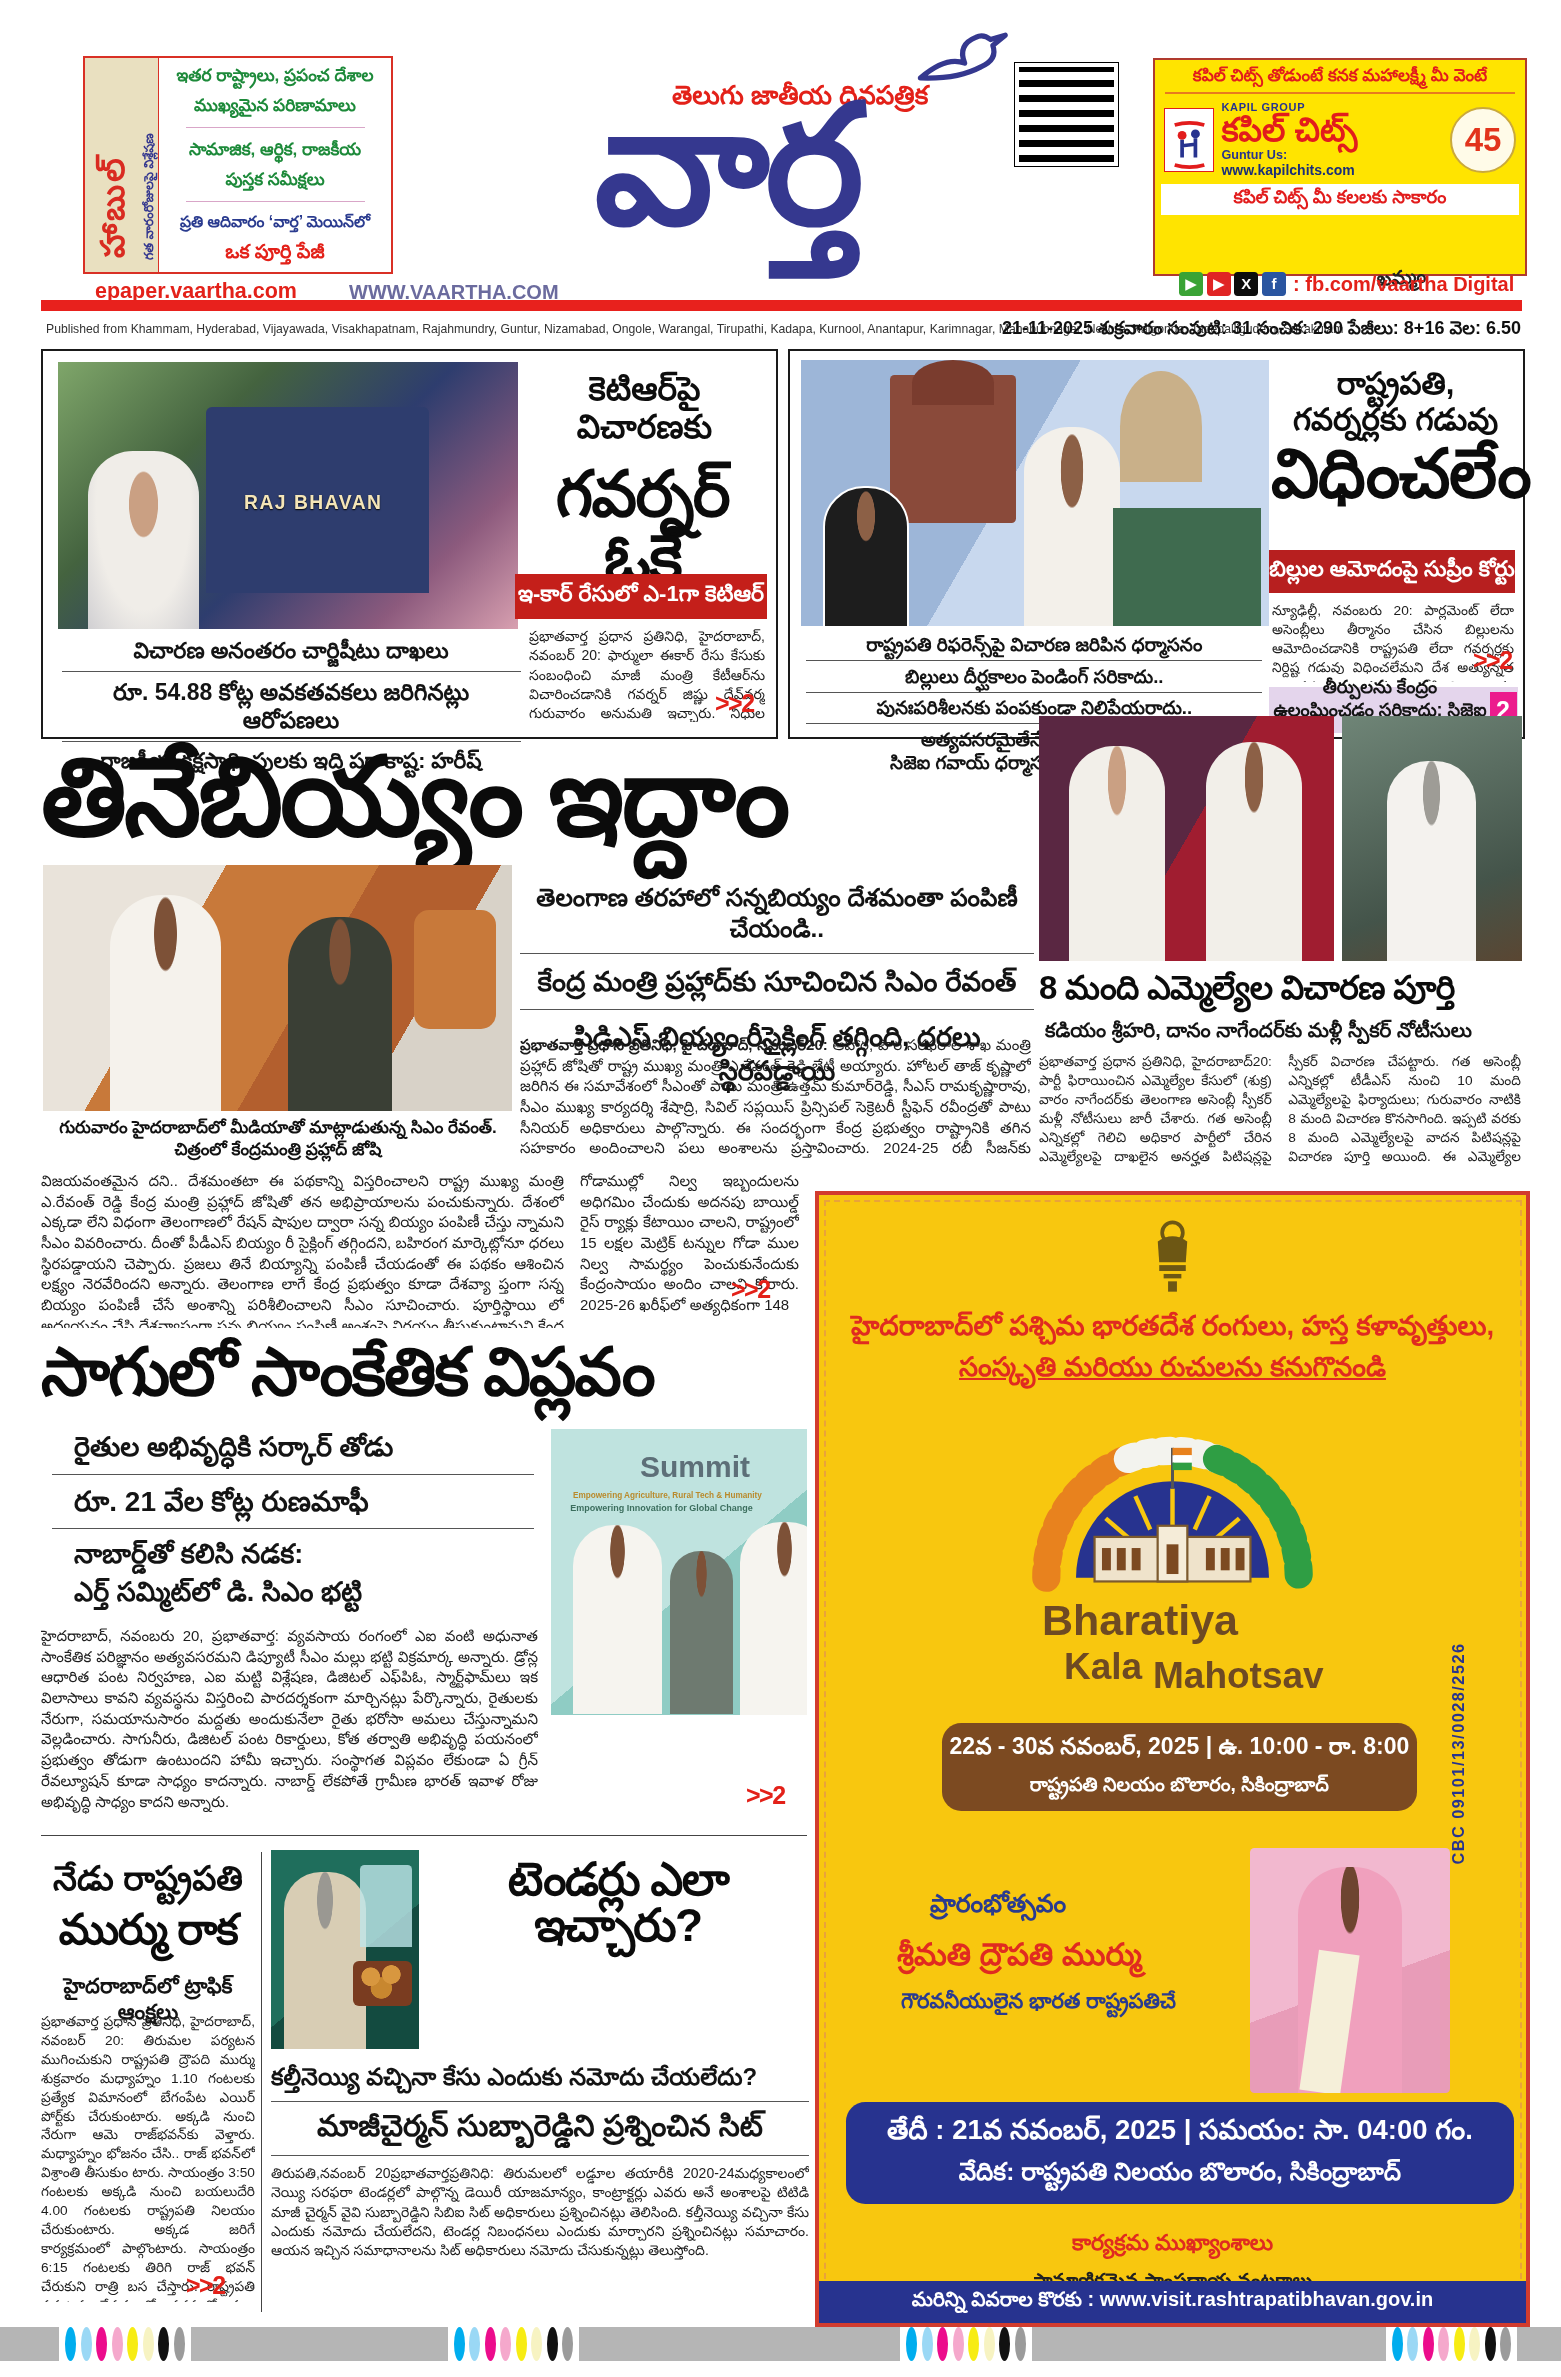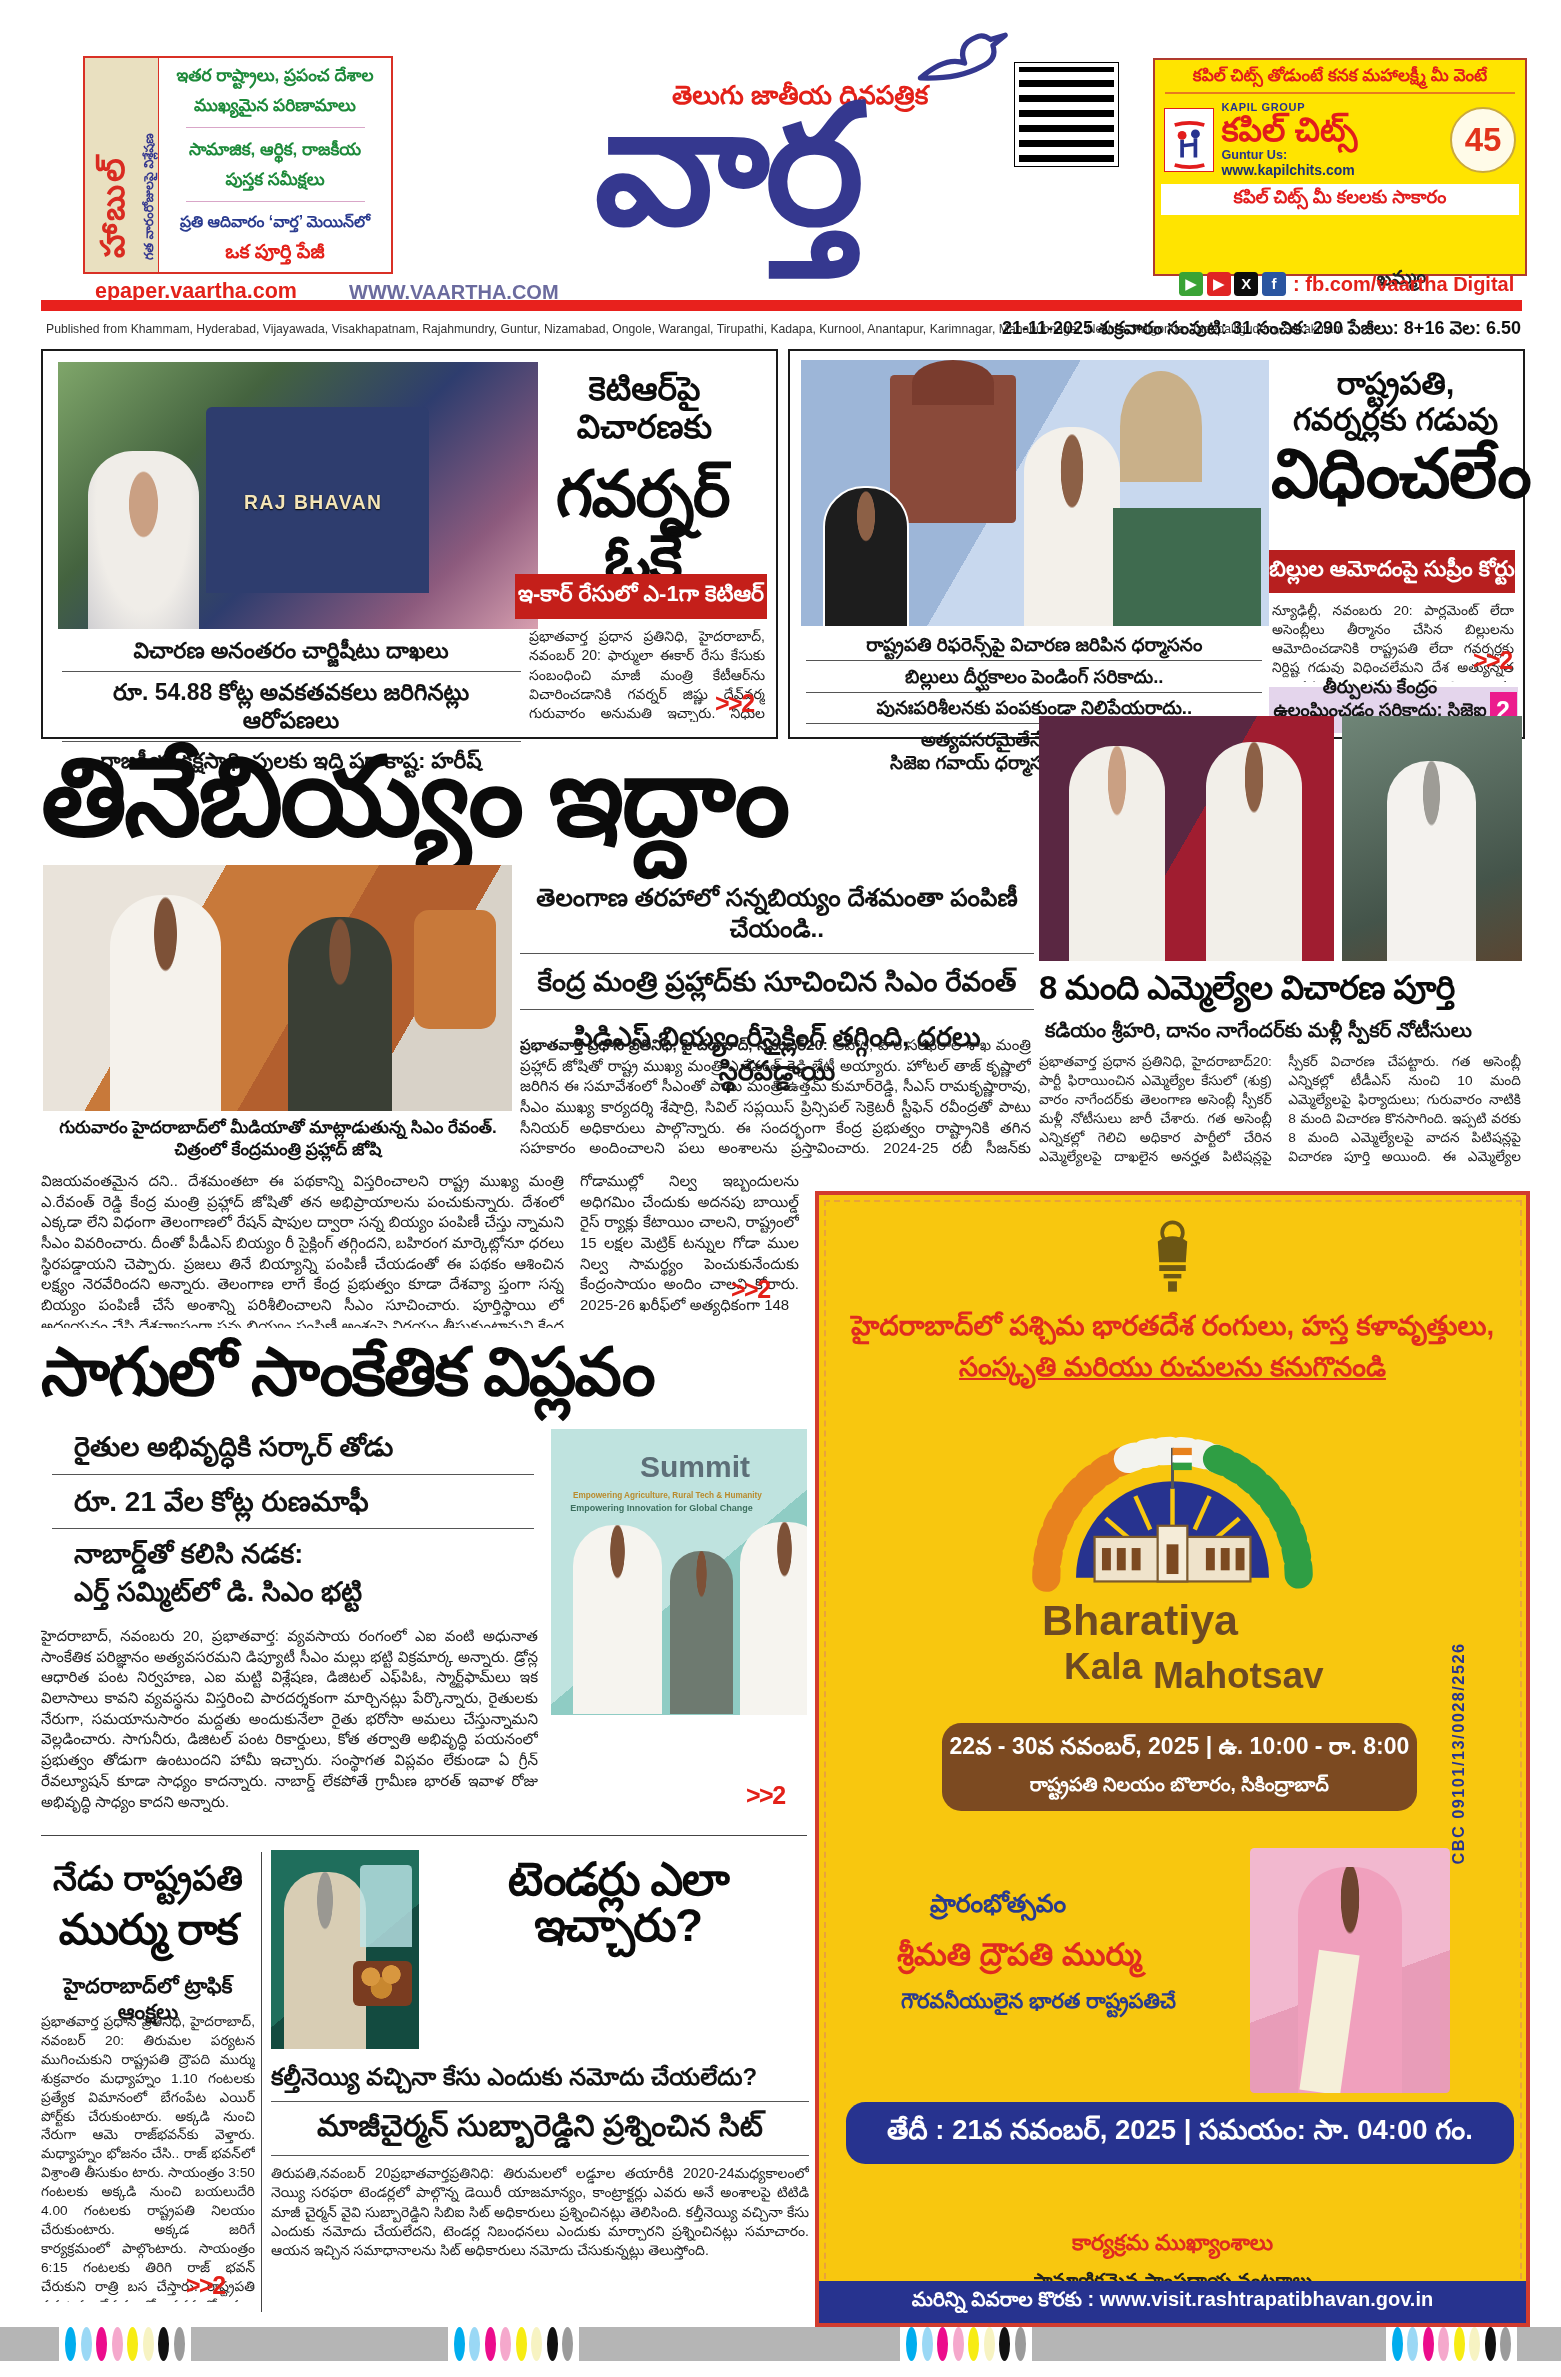--- a/index.html
+++ b/index.html
@@ -126,21 +126,21 @@
     <span class="social-ic" style="background:#3aa335;">▶</span><span class="social-ic" style="background:#e02424;">▶</span><span class="social-ic" style="background:#0d0d0d;">X</span><span class="social-ic" style="background:#2a55a0;">f</span>
     <span class="red bold" style="font-size:20px;vertical-align:middle;">: fb.com/vaartha Digital</span>
   </div>
 
   <div class="abs redbar" style="left:41px;top:300px;width:1481px;height:11px;"></div>
 
   <div class="abs" style="left:46px;top:322px;font-size:12.2px;color:#333;">Published from Khammam, Hyderabad, Vijayawada, Visakhapatnam, Rajahmundry, Guntur, Nizamabad, Ongole, Warangal, Tirupathi, Kadapa, Kurnool, Anantapur, Karimnagar, Mahabubnagar, Nellore, Nalgonda, Tadepalligudem, Srikakulam</div>
   <div class="abs bold" style="right:41px;top:318px;font-size:18px;color:#111;">21-11-2025 శుక్రవారం సంపుటి: 31 సంచిక: 290 పేజీలు: 8+16 వెల: 6.50</div>
 
   <div class="abs newsbox" style="left:41px;top:349px;width:733px;height:386px;">
-    <div class="abs photo clip" style="left:15px;top:11px;width:460px;height:267px;padding-left:20px;">
+    <div class="abs photo clip" style="left:15px;top:11px;width:460px;height:267px;">
       <div class="abs" style="left:148px;top:45px;width:223px;height:186px;background:#2e3d6e;border-radius:6px 6px 0 0;"></div>
       <div class="abs photo-label" style="left:186px;top:130px;font-size:19.3px;">RAJ BHAVAN</div>
       <div class="abs" style="left:30px;top:89px;width:111px;height:178px;background:radial-gradient(ellipse at 50% 30%,#caa083 18%,#f0ede8 19% 60%,#d0cfd2 100%);border-radius:45px 45px 0 0;"></div>
     </div>
     <div class="abs kicker ctr" style="left:482px;top:18.6px;width:239px;font-size:33px;">కెటిఆర్‌పై విచారణకు</div>
     <div class="abs mainhead ctr" style="left:475px;top:111px;width:249px;font-size:64px;">గవర్నర్ ఓకే</div>
     <div class="abs band" style="left:472px;top:223px;width:252px;height:45px;font-size:22px;">ఇ-కార్ రేసులో ఎ-1గా కెటిఆర్</div>
     <div class="abs" style="left:18.6px;top:286px;width:459px;">
       <div class="subhead ctr hair" style="font-size:22px;padding-bottom:6px;">విచారణ అనంతరం చార్జిషీటు దాఖలు</div>
       <div class="subhead ctr hair" style="font-size:23px;padding:6px 0;">రూ. 54.88 కోట్ల అవకతవకలు జరిగినట్లు ఆరోపణలు</div>
@@ -303,20 +303,21 @@
     <div class="abs ad-blue" style="left:111px;top:694px;font-size:25px;">ప్రారంభోత్సవం</div>
     <div class="abs ad-red" style="left:78px;top:742px;font-size:31px;">శ్రీమతి ద్రౌపతి ముర్ము</div>
     <div class="abs ad-blue" style="left:82px;top:794px;font-size:21px;">గౌరవనీయులైన భారత రాష్ట్రపతిచే</div>
     <div class="abs clip" style="left:431px;top:653px;width:200px;height:245px;background:linear-gradient(160deg,#f2b8cf 0% 55%,#e89cb8 55% 100%);border-radius:4.5px;">
       <div class="abs" style="left:48px;top:18.6px;width:104px;height:226px;background:radial-gradient(ellipse at 50% 14%,#6e4430 12%,#f0a0bd 13% 100%);border-radius:48px 48px 0 0;"></div>
       <div class="abs" style="left:59px;top:104px;width:41px;height:141px;background:#f5efd9;transform:rotate(8deg);"></div>
     </div>
 
     <div class="abs ad-bluebox" style="left:27px;top:907px;width:653px;">
       <div style="font-size:27.5px;font-weight:800;">తేదీ : 21వ నవంబర్, 2025  |  సమయం: సా. 04:00 గం.</div>
+      <div style="font-size:24.5px;font-weight:bold;margin-top:6px;">వేదిక: రాష్ట్రపతి నిలయం బొలారం, సికింద్రాబాద్</div>
     </div>
 
     <div class="abs ad-red ctr" style="left:30px;top:1035px;width:647px;font-size:22px;">కార్యక్రమ ముఖ్యాంశాలు</div>
     <div class="abs" style="left:30px;top:1075px;width:647px;">
       <div class="ad-item">ప్రామాణికమైన సాంప్రదాయ వంటకాలు</div>
         <div class="ad-item-rule"></div>
       <div class="ad-item">సాంప్రదాయ హస్త కళావృత్తులు ప్రత్యక్ష ప్రదర్శనలు</div>
 
     </div>
 

